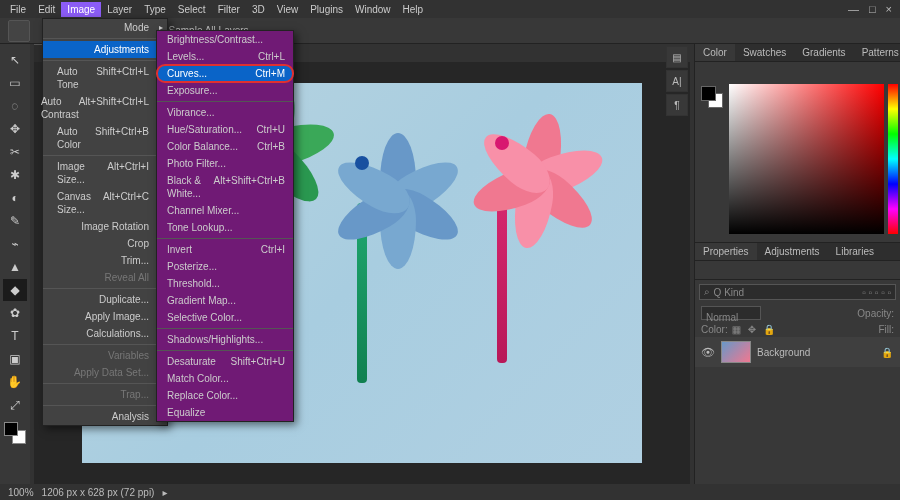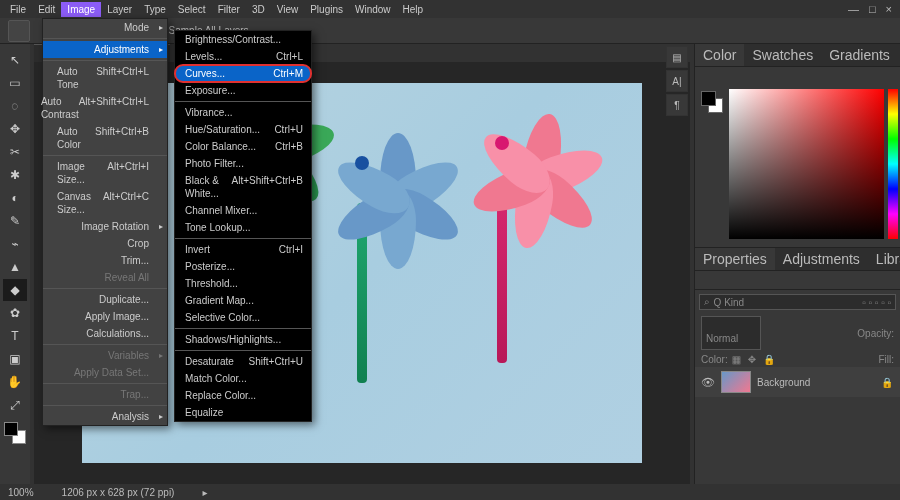--- a/index.html
+++ b/index.html
@@ -64,54 +64,54 @@
 
 
 .dropdown { position: absolute; left: 42px; top: 18px; width: 126px; background: #424242; border: 1px solid #222; color: #ccc; z-index: 100; box-shadow: 3px 3px 8px rgba(0,0,0,0.5); }
 .dropdown .row { display: flex; justify-content: flex-end; padding: 2px 18px 2px 14px; position: relative; font-size: 9px; line-height: 13px; }
 .dropdown .row.disabled { color: #777; }
 .dropdown .row.hover { background: #0a64c8; color: #fff; }
 .dropdown .row.arrow::after { content: '▸'; position: absolute; right: 4px; font-size: 8px; }
 .dropdown hr { border: none; border-top: 1px solid #555; margin: 2px 0; }
 
 
-.submenu { position: absolute; left: 174px; top: 30px; width: 138px; background: #000000; border: 1px solid #222; color: #ccc; z-index: 101; box-shadow: 3px 3px 8px rgba(0,0,0,0.5); }
+.submenu { position: absolute; left: 156px; top: 30px; width: 138px; background: #701a75; border: 1px solid #222; color: #ccc; z-index: 101; box-shadow: 3px 3px 8px rgba(0,0,0,0.5); }
 .submenu .row { display: flex; justify-content: space-between; padding: 2px 8px 2px 10px; font-size: 9px; line-height: 13px; }
 .submenu .row.hl { outline: 2px solid #e03030; outline-offset: -1px; background: #0a64c8; color:#fff;border-radius:8px; }
 .submenu hr { border: none; border-top: 1px solid #555; margin: 2px 0; }
 
 
 .rpanel { position: absolute; right: 0; top: 44px; width: 206px; bottom: 16px; background: #383838; border-left: 1px solid #222; color: #bbb; }
 .rpanel .tabs { display: flex; background: #2e2e2e; border-bottom: 1px solid #222; }
-.rpanel .tabs .t { padding: 3px 8px; font-size: 14px; cursor: default; }
+.rpanel .tabs .t { padding: 3px 8px; font-size: 10px; cursor: default; }
 .rpanel .tabs .t.active { background: #383838; }
 .colorpanel { height: 180px; position: relative; }
 .colorfield { position: absolute; left: 34px; top: 22px; right: 16px; height: 150px; background: linear-gradient(to top, #000, transparent), linear-gradient(to right, #fff, #f00); }
 .huestrip { position: absolute; right: 2px; top: 22px; width: 10px; height: 150px; background: linear-gradient(red, yellow, lime, cyan, blue, magenta, red); }
 .colorchip { position: absolute; left: 6px; top: 24px; width: 22px; height: 22px; }
 .colorchip .bg { position:absolute; right:0; bottom:0; width:15px; height:15px; background:#fff; border:1px solid #666; }
 .colorchip .fg { position:absolute; left:0; top:0; width:15px; height:15px; background:#000; border:1px solid #666; }
 
 .midpanel { border-top:1px solid #222; }
 .layerspanel { border-top: 1px solid #222; padding-bottom: 4px; }
 .layerspanel .search { margin: 4px; height: 16px; background: #2c2c2c; border: 1px solid #555; display:flex; align-items:center; padding:0 4px; color:#888; gap:4px;}
 .layerspanel .controls { display:flex; align-items:center; justify-content:space-between; padding: 2px 6px; color:#888; font-size:9px; }
-.layerspanel .controls .bm { width: 60px; height: 14px; background:#2c2c2c; border:1px solid #555; padding:16px 4px; }
+.layerspanel .controls .bm { width: 60px; height: 14px; background:#2c2c2c; border:1px solid #555; padding:5px 4px; }
 .layerspanel .lockrow { display:flex; align-items:center; gap:4px; padding:2px 6px; color:#888; font-size:9px; }
 .layerspanel .lockrow .ic { width:12px; }
 .layerspanel .layer { display:flex; align-items:center; padding: 4px 6px; gap:6px; background:#3f3f3f; }
 .layerspanel .layer .thumb { width:30px; height:22px; background: linear-gradient(135deg,#6898c8,#f07890); border:1px solid #888; }
 .layerspanel .layer .eye { font-size:11px; }
 .layerspanel .layer .lock { margin-left:auto; font-size:10px; }
 
 .midicons { position:absolute; right:210px; top:46px; width:24px; display:flex; flex-direction:column; gap:2px; }
 .midicons .mi { width:22px; height:22px; background:#383838; display:flex; align-items:center; justify-content:center; color:#bbb; border:1px solid #333;}
 
 
-.status { position: absolute; left: 0; bottom: 0; height: 16px; width: 100%; background: #323232; color: #bbb; display: flex; align-items: center; padding: 0 8px; gap: 28px; font-size: 9px; }
+.status { position: absolute; left: 0; bottom: 0; height: 16px; width: 100%; background: #323232; color: #bbb; display: flex; align-items: center; padding: 0 8px; gap: 8px; font-size: 9px; }
 </style>
 </head>
 <body>
 
 <div class="menubar" id="menubar">
     <span class="item">File</span>
     <span class="item">Edit</span>
     <span class="item active">Image</span>
     <span class="item">Layer</span>
     <span class="item">Type</span>

